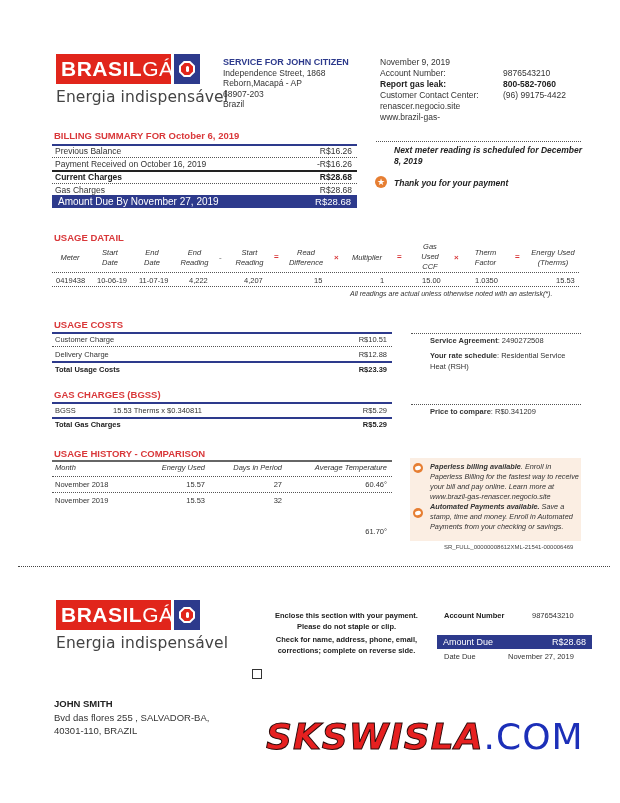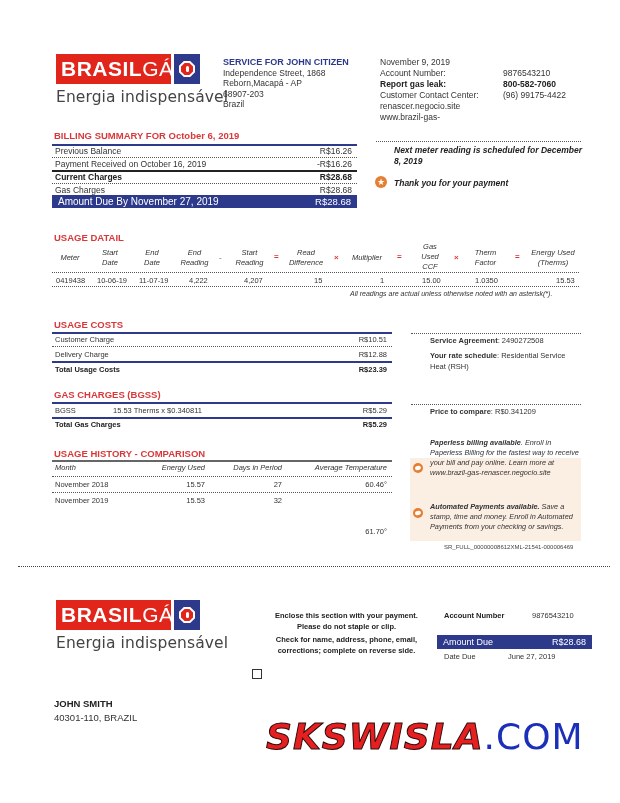--- a/index.html
+++ b/index.html
@@ -233,21 +233,21 @@
 <div class="dots" style="left:52px; top:492px; width:340px;"></div>
 <div class="abs small" style="left:55px; top:496px; width:332px; height:10px;">
   <span class="abs" style="left:0;">November 2019</span>
   <span class="abs" style="right:182px;">15.53</span>
   <span class="abs" style="right:105px;">32</span>
   <span class="abs" style="right:0;margin-top:31px;">61.70°</span>
 </div>
 
 <div class="promo" style="left:410px; top:458px; width:171px; height:83px;"></div>
 <div class="bullet" style="left:413px; top:463px;"></div>
-<div class="abs ital" style="left:430px; top:438px; width:150px; font-size:7.3px; line-height:10px;"><b>Paperless billing available</b><span>. Enroll in Paperless Billing for the fastest way to receive your bill and pay online. Learn more at www.brazil-gas-renascer.negocio.site</span></div>
+<div class="abs ital" style="left:430px; top:462px; width:150px; font-size:7.3px; line-height:10px;"><b>Paperless billing available</b><span>. Enroll in Paperless Billing for the fastest way to receive your bill and pay online. Learn more at www.brazil-gas-renascer.negocio.site</span></div>
 <div class="bullet" style="left:413px; top:508px;"></div>
 <div class="abs ital" style="left:430px; top:502px; width:150px; font-size:7.3px; line-height:10px;"><b>Automated Payments available.</b><span> Save a stamp, time and money. Enroll in Automated Payments from your checking or savings.</span></div>
 <div class="abs" style="left:444px; top:544px; font-size:6px; color:#444;">SR_FULL_00000008612XML-21541-000006469</div>
 
 <div class="dots" style="left:18px; top:566px; width:592px; border-top:1.5px dotted #444;"></div>
 
 <div class="logo" style="left:56px; top:600px;">
   <div class="logo-bar">
     <div class="logo-red"><span>BRASIL</span><span class="light">GÁS</span></div>
     <div class="logo-blue">
@@ -271,22 +271,23 @@
 <div class="abs" style="left:252px; top:669px; width:10px; height:10px; border:1px solid #333; background:#fff;"></div>
 
 <div class="abs bold" style="left:444px; top:611px; font-size:7.5px;">Account Number</div>
 <div class="abs" style="left:532px; top:611px; font-size:7.5px;">9876543210</div>
 
 <div class="amount-bar" style="left:437px; top:635px; width:155px; height:14px; font-size:9px;">
   <span>Amount Due</span>
   <span>R$28.68</span>
 </div>
 <div class="abs" style="left:444px; top:652px; font-size:7.5px;">Date Due</div>
-<div class="abs" style="left:508px; top:652px; font-size:7.5px;">June 27, 2019</div>
+<div class="abs" style="left:508px; top:652px; font-size:7.5px;">November 27, 2019</div>
 
 <div class="abs" style="left:54px; top:697px; font-size:9.5px; line-height:13.5px;">
   <div class="bold">JOHN SMITH</div>
+  <div>Bvd das flores 255 , SALVADOR-BA,</div>
   <div>40301-110, BRAZIL</div>
 </div>
 
 <div class="watermark" style="left:266px; top:716px;">
   <span class="wm-red">SKSWISLA</span><span class="wm-blue">.COM</span>
 </div>
 
 </body></html>

